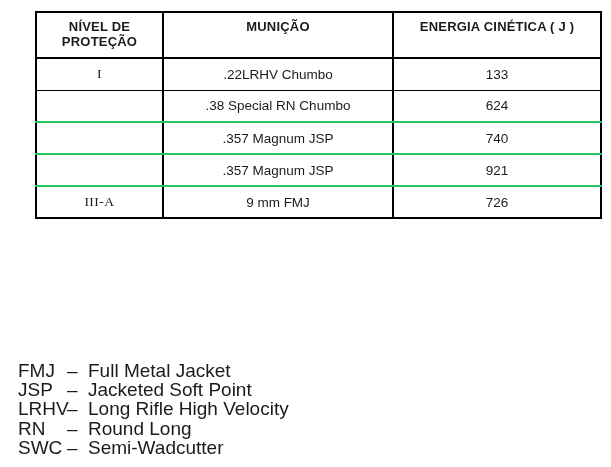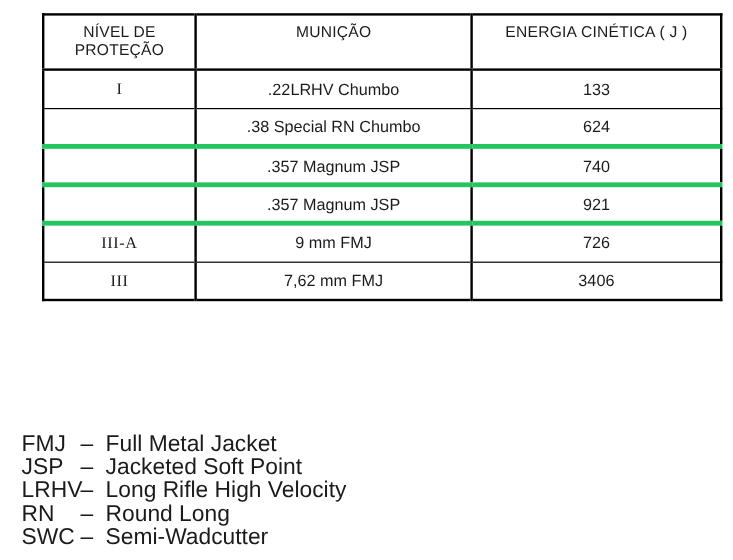--- a/index.html
+++ b/index.html
@@ -24,39 +24,39 @@
   col.c-level  { width: 127px; }
   col.c-ammo   { width: 230px; }
   col.c-energy { width: 208px; }
   table.ballistic th {
     border-bottom: 2px solid #000;
     vertical-align: top;
     padding-top: 6px;
     height: 46px;
     box-sizing: border-box;
     font-size: 13px;
-    font-weight: normal;
+    font-weight: bold;
     text-align: center;
     line-height: 15px;
     letter-spacing: 0.2px;
   }
   table.ballistic th + th,
   table.ballistic td + td {
     border-left: 2px solid #000;
   }
   table.ballistic td {
     height: 32px;
     box-sizing: border-box;
     text-align: center;
     vertical-align: middle;
     font-size: 13.5px;
     padding: 0 4px;
   }
   tr.row-thin  td { border-bottom: 1px solid #000; }
-  tr.row-group td { border-bottom: 4px solid #22c55e; }
+  tr.row-group td { border-bottom: 2px solid #22c55e; }
   td.level {
     font-family: "Liberation Serif", serif;
     font-size: 15px;
     letter-spacing: 0.5px;
   }
   .legend {
     position: absolute;
     left: 18px;
     top: 361px;
     display: grid;
@@ -104,25 +104,20 @@
       <tr class="row-group">
         <td class="level"></td>
         <td class="ammo">.357 Magnum JSP</td>
         <td class="energy">921</td>
       </tr>
       <tr class="row-thin">
         <td class="level">III-A</td>
         <td class="ammo">9 mm FMJ</td>
         <td class="energy">726</td>
       </tr>
-      <tr>
-        <td class="level">III</td>
-        <td class="ammo">7,62 mm FMJ</td>
-        <td class="energy">3406</td>
-      </tr>
     </tbody>
   </table>
 
   <div class="legend">
     <span>FMJ</span>
     <span>–</span>
     <span>Full Metal Jacket</span>
 
     <span>JSP</span>
     <span>–</span>

